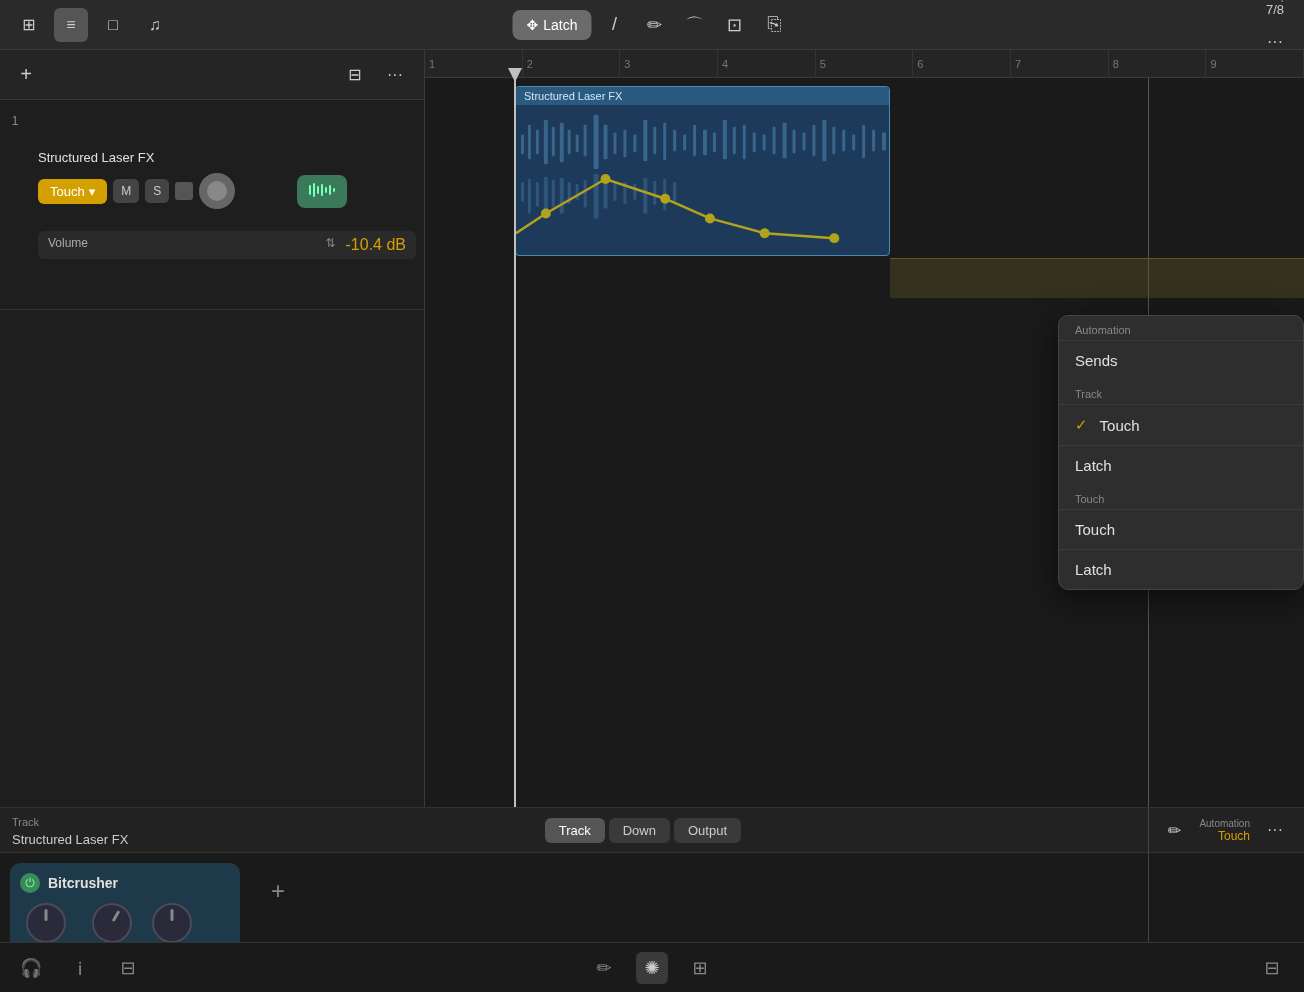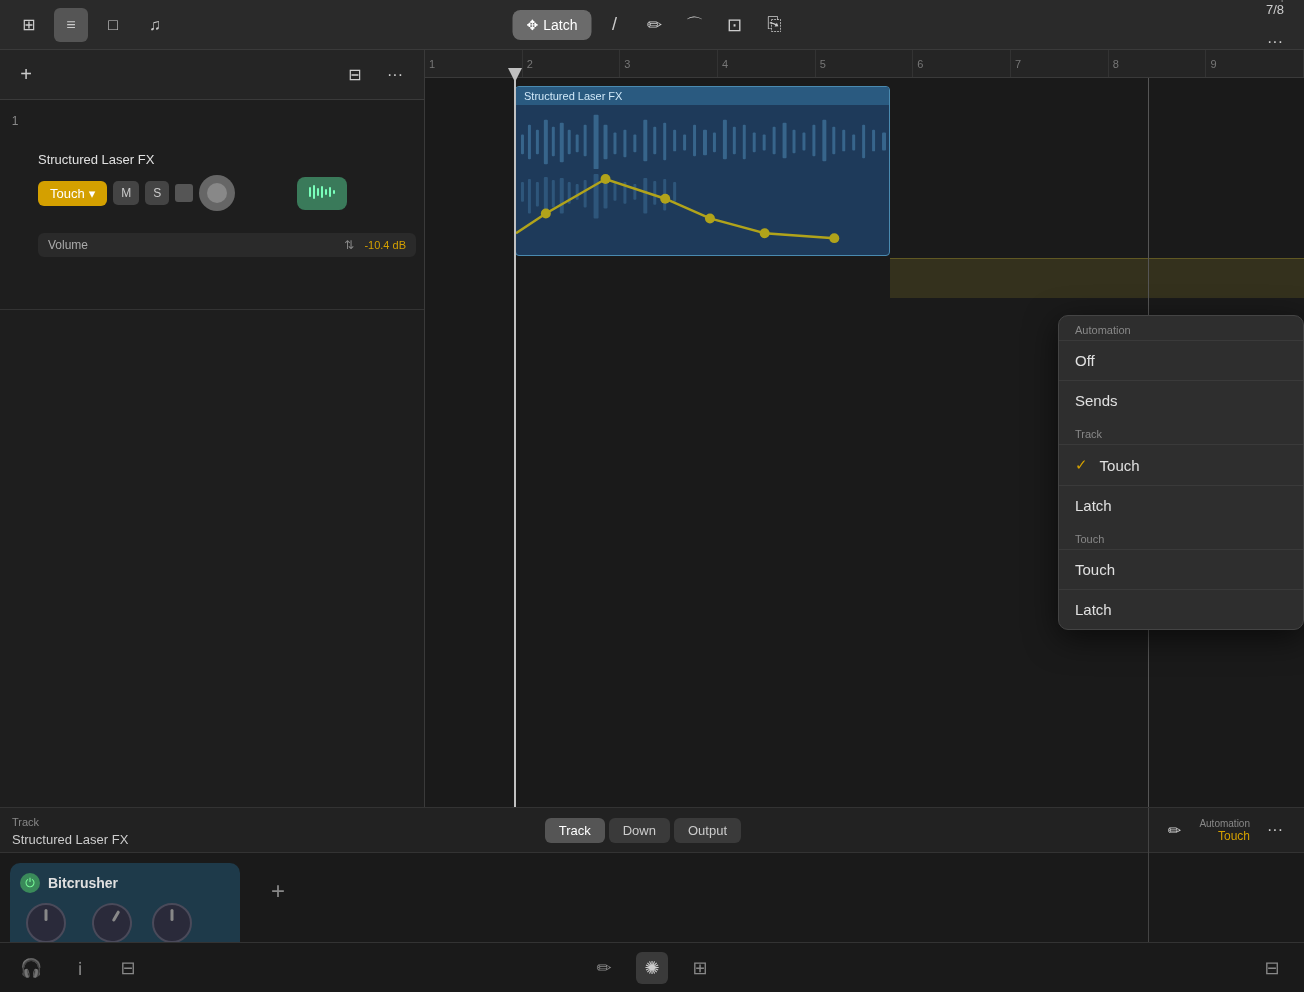--- a/index.html
+++ b/index.html
@@ -199,38 +199,38 @@
     }
     .waveform-btn {
       background: #3a7a5a;
       border: none;
       border-radius: 8px;
       padding: 6px 10px;
       cursor: pointer;
     }
     .volume-row {
       display: flex;
-      align-items: center;
+      align-items: flex-start;
       background: #2a2a2a;
       border-radius: 6px;
       padding: 5px 10px;
       margin-top: 22px;
     }
     .volume-label {
       font-size: 12px;
       color: #aaa;
       flex: 1;
     }
     .volume-arrows {
       font-size: 12px;
       color: #888;
       margin-right: 10px;
     }
     .volume-value {
-      font-size: 11px;
+      font-size: 16px;
       color: #d4a000;
       font-weight: 500;
     }
 
     
     .arrange-area {
       position: absolute;
       top: 0;
       left: 425px;
       right: 0;
@@ -717,23 +717,20 @@
 
       <div class="yellow-region"></div>
 
       <div style="position:absolute;top:0;right:155px;width:1px;height:100%;background:#555;"></div>
     </div>
   </div>
 
   <div class="automation-menu">
     <div class="menu-section-label">Automation</div>
     <div class="menu-item">
-      <span>Off</span>
-    </div>
-    <div class="menu-item">
       <span>Sends</span>
     </div>
     <div class="menu-section-label">Track</div>
     <div class="menu-item checked">
       <span>Touch</span>
     </div>
     <div class="menu-item">
       <span>Latch</span>
     </div>
     <div class="menu-section-label">Touch</div>

